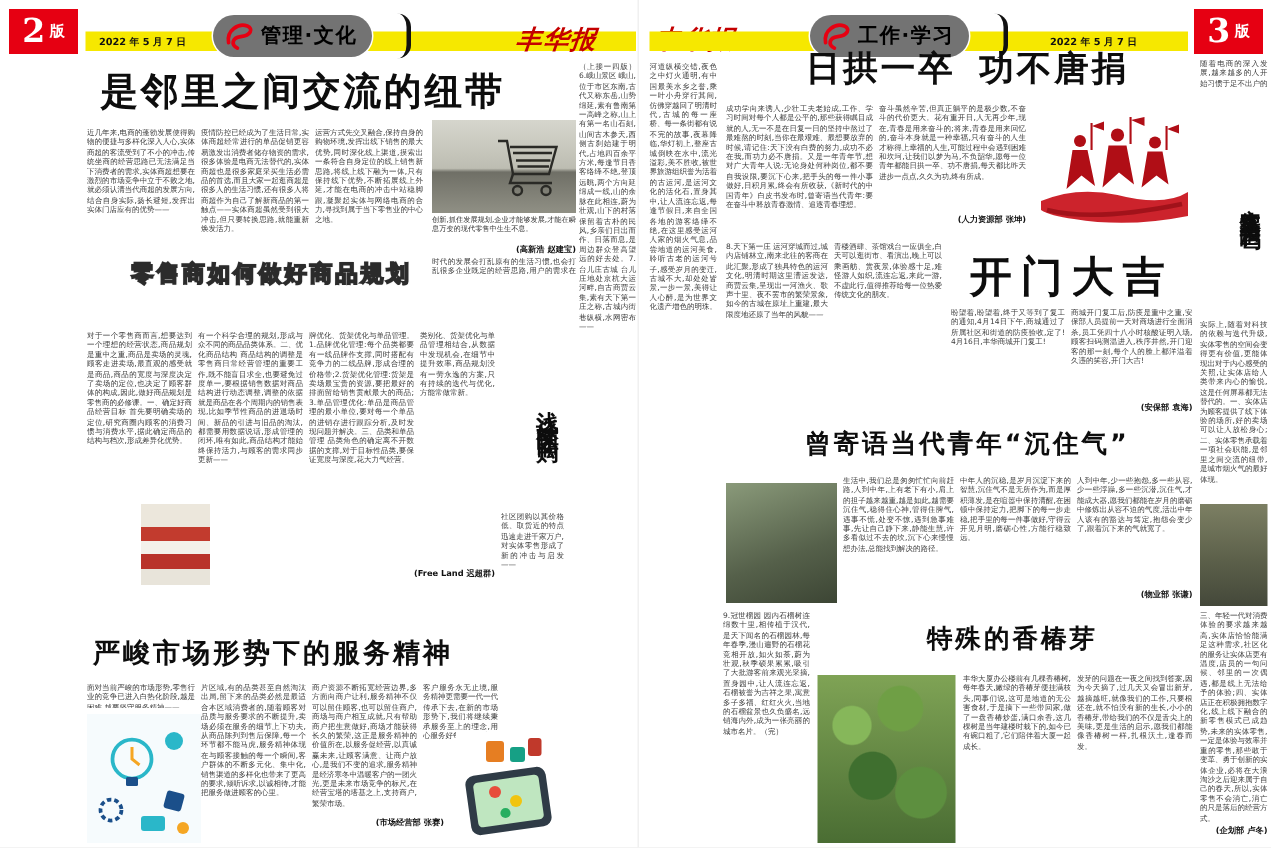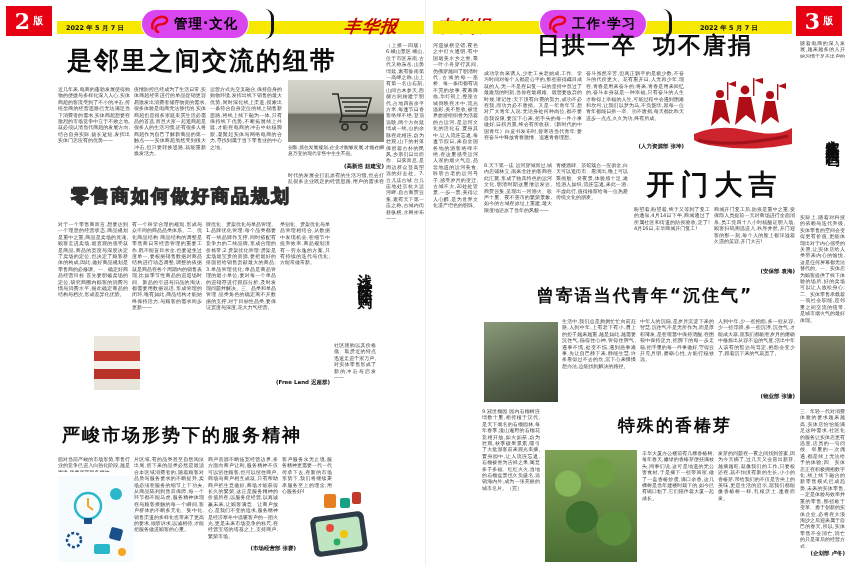--- a/index.html
+++ b/index.html
@@ -13,21 +13,21 @@
   .byline{position:absolute;font-size:5.5px;font-weight:bold;color:#111;text-align:right;}
   .caption{position:absolute;font-size:4.8px;line-height:6px;color:#333;text-align:justify;}
   .vtitle{position:absolute;writing-mode:vertical-rl;text-orientation:upright;font-weight:bold;
           color:#0d0d0d;text-align:center;}
   .ybar{position:absolute;background:#f6e800;height:13px;}
   .pagebox{position:absolute;background:#e60012;color:#fff;width:46px;height:30px;
            display:flex;align-items:center;justify-content:center;gap:3px;}
   .pagebox .num{font-size:22px;font-weight:bold;font-family:"DejaVu Serif","Liberation Serif",serif;line-height:1;}
   .pagebox .ban{font-size:10px;font-weight:bold;}
   .datetxt{position:absolute;font-size:6.5px;font-weight:bold;color:#111;}
-  .pill{position:absolute;background:#d946ef;border-radius:16px;height:28px;display:flex;
+  .pill{position:absolute;background:#737373;border-radius:16px;height:28px;display:flex;
         align-items:center;padding:0 10px 0 6px;box-shadow:0 0 0 1px #fff;}
   .pill .sect{font-size:13.5px;font-weight:bold;color:#000;letter-spacing:1px;margin-left:4px;}
   .bracket{position:absolute;width:9px;height:30px;border-right:3.5px solid #111;
            border-radius:0 9px 9px 0;background:transparent;}
   .masthead{position:absolute;font-family:"DejaVu Serif","Liberation Serif",serif;
             font-style:italic;font-weight:bold;color:#c40000;font-size:17px;letter-spacing:1px;
             transform:skewX(-6deg);}
   .photo{position:absolute;overflow:hidden;}
   .fold{position:absolute;left:425px;top:0;width:1px;height:565px;background:#f0f0f0;}
 </style>
@@ -64,21 +64,21 @@
         <circle cx="57" cy="47" r="3"></circle>
           <circle cx="76" cy="47" r="3"></circle>
         <path d="M54 22 L80 22 M56 27 L79 27 M57 31 L78 31"></path>
       </g>
     </svg>
   </div>
   <div class="caption" style="left:288px;top:145px;width:96px;height:18px;">创新,抓住发展规划,企业才能够发展,才能在瞬息万变的现代零售中生生不息。</div>
   <div class="byline" style="left:300px;top:163px;width:84px;">(高新浩 赵建宝)</div>
   <div class="col" style="left:288px;top:172px;width:96px;height:12px;">时代的发展会打乱原有的生活习惯,也会打乱很多企业既定的经营思路,用户的需求在不断变化,实体零售企业必须以用户为中心,借助新技术手段,打造出真正符合自己定位的新零售模式。</div>
 
-  <div class="headline hollow" style="left:56px;top:184px;width:250px;font-size:18px;">零售商如何做好商品规划</div>
+  <div class="headline hollow" style="left:56px;top:173px;width:250px;font-size:15px;">零售商如何做好商品规划</div>
   <div class="col" style="left:58px;top:221px;width:70px;height:110px;">对于一个零售商而言,想要达到一个理想的经营状态,商品规划是重中之重,商品是卖场的灵魂,顾客走进卖场,最直观的感受就是商品,商品的宽度与深度决定了卖场的定位,也决定了顾客群体的构成,因此,做好商品规划是零售商的必修课。一、确定好商品经营目标 首先要明确卖场的定位,研究商圈内顾客的消费习惯与消费水平,据此确定商品的结构与档次,形成差异化优势。</div>
   <div class="photo" style="left:94px;top:336px;width:46px;height:54px;background:linear-gradient(180deg,#ece7dc 0 28%,#c23b2e 28% 46%,#f4f1ea 46% 62%,#b9332a 62% 80%,#e8e4da 80% 100%);"></div>
   <div class="col" style="left:132px;top:221px;width:70px;height:170px;">有一个科学合理的规划,形成与众不同的商品品类体系。二、优化商品结构 商品结构的调整是零售商日常经营管理的重要工作,既不能盲目求全,也要避免过度单一,要根据销售数据对商品结构进行动态调整,调整的依据就是商品在各个周期内的销售表现,比如季节性商品的进退场时间、新品的引进与旧品的淘汰,都需要用数据说话,形成管理的闭环,唯有如此,商品结构才能始终保持活力,与顾客的需求同步更新——</div>
   <div class="col" style="left:206px;top:221px;width:70px;height:152px;">牌优化、货架优化与单品管理。1.品牌优化管理:每个品类都要有一线品牌作支撑,同时搭配有竞争力的二线品牌,形成合理的价格带;2.货架优化管理:货架是卖场最宝贵的资源,要把最好的排面留给销售贡献最大的商品;3.单品管理优化:单品是商品管理的最小单位,要对每一个单品的进销存进行跟踪分析,及时发现问题并解决。三、品类和单品管理 品类角色的确定离不开数据的支撑,对于目标性品类,要保证宽度与深度,花大力气经营。</div>
   <div class="col" style="left:280px;top:221px;width:50px;height:150px;">类别化、货架优化与单品管理相结合,从数据中发现机会,在细节中提升效率,商品规划没有一劳永逸的方案,只有持续的迭代与优化,方能常做常新。</div>
   <div class="byline" style="left:228px;top:379px;width:102px;">(Free Land 迟超群)</div>
   <div class="vtitle" style="left:336px;top:212px;width:38px;height:124px;font-size:15px;letter-spacing:4px;">浅谈社区团购</div>
   <div class="col" style="left:334px;top:342px;width:42px;height:50px;">社区团购以其价格低、取货近的特点迅速走进千家万户,对实体零售形成了新的冲击与启发——</div>
 
   <div class="headline" style="left:56px;top:423px;width:252px;font-size:18px;">严峻市场形势下的服务精神</div>

